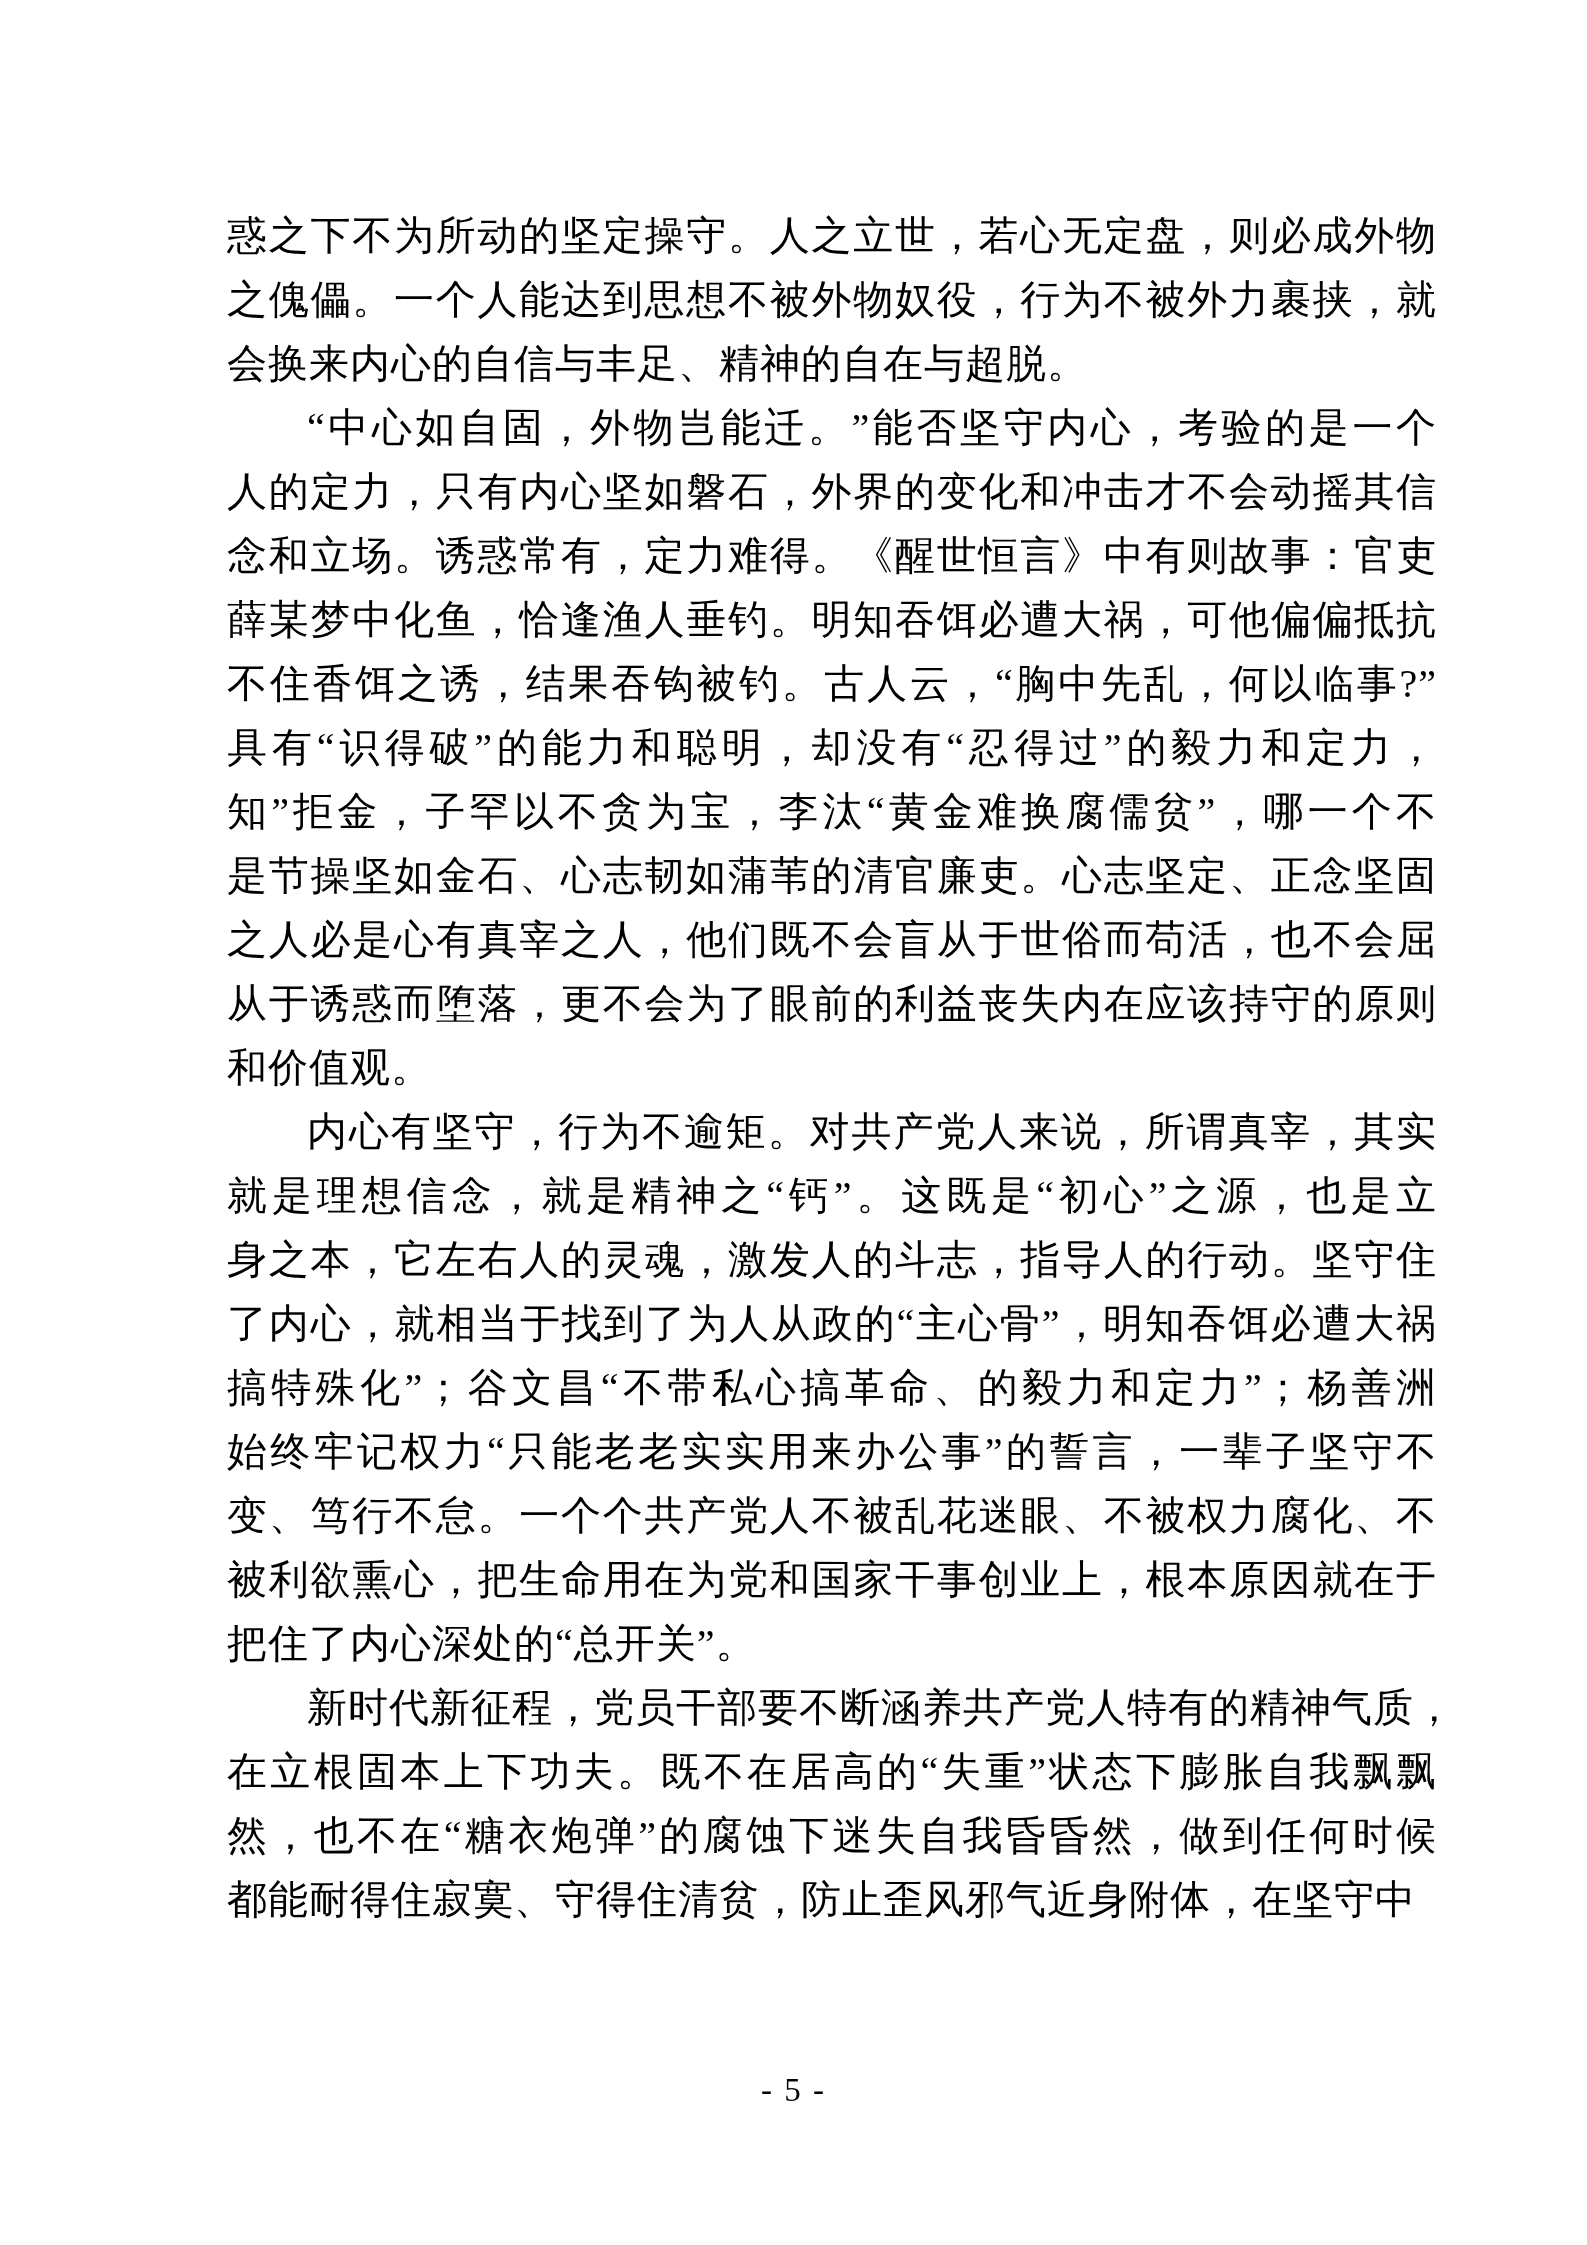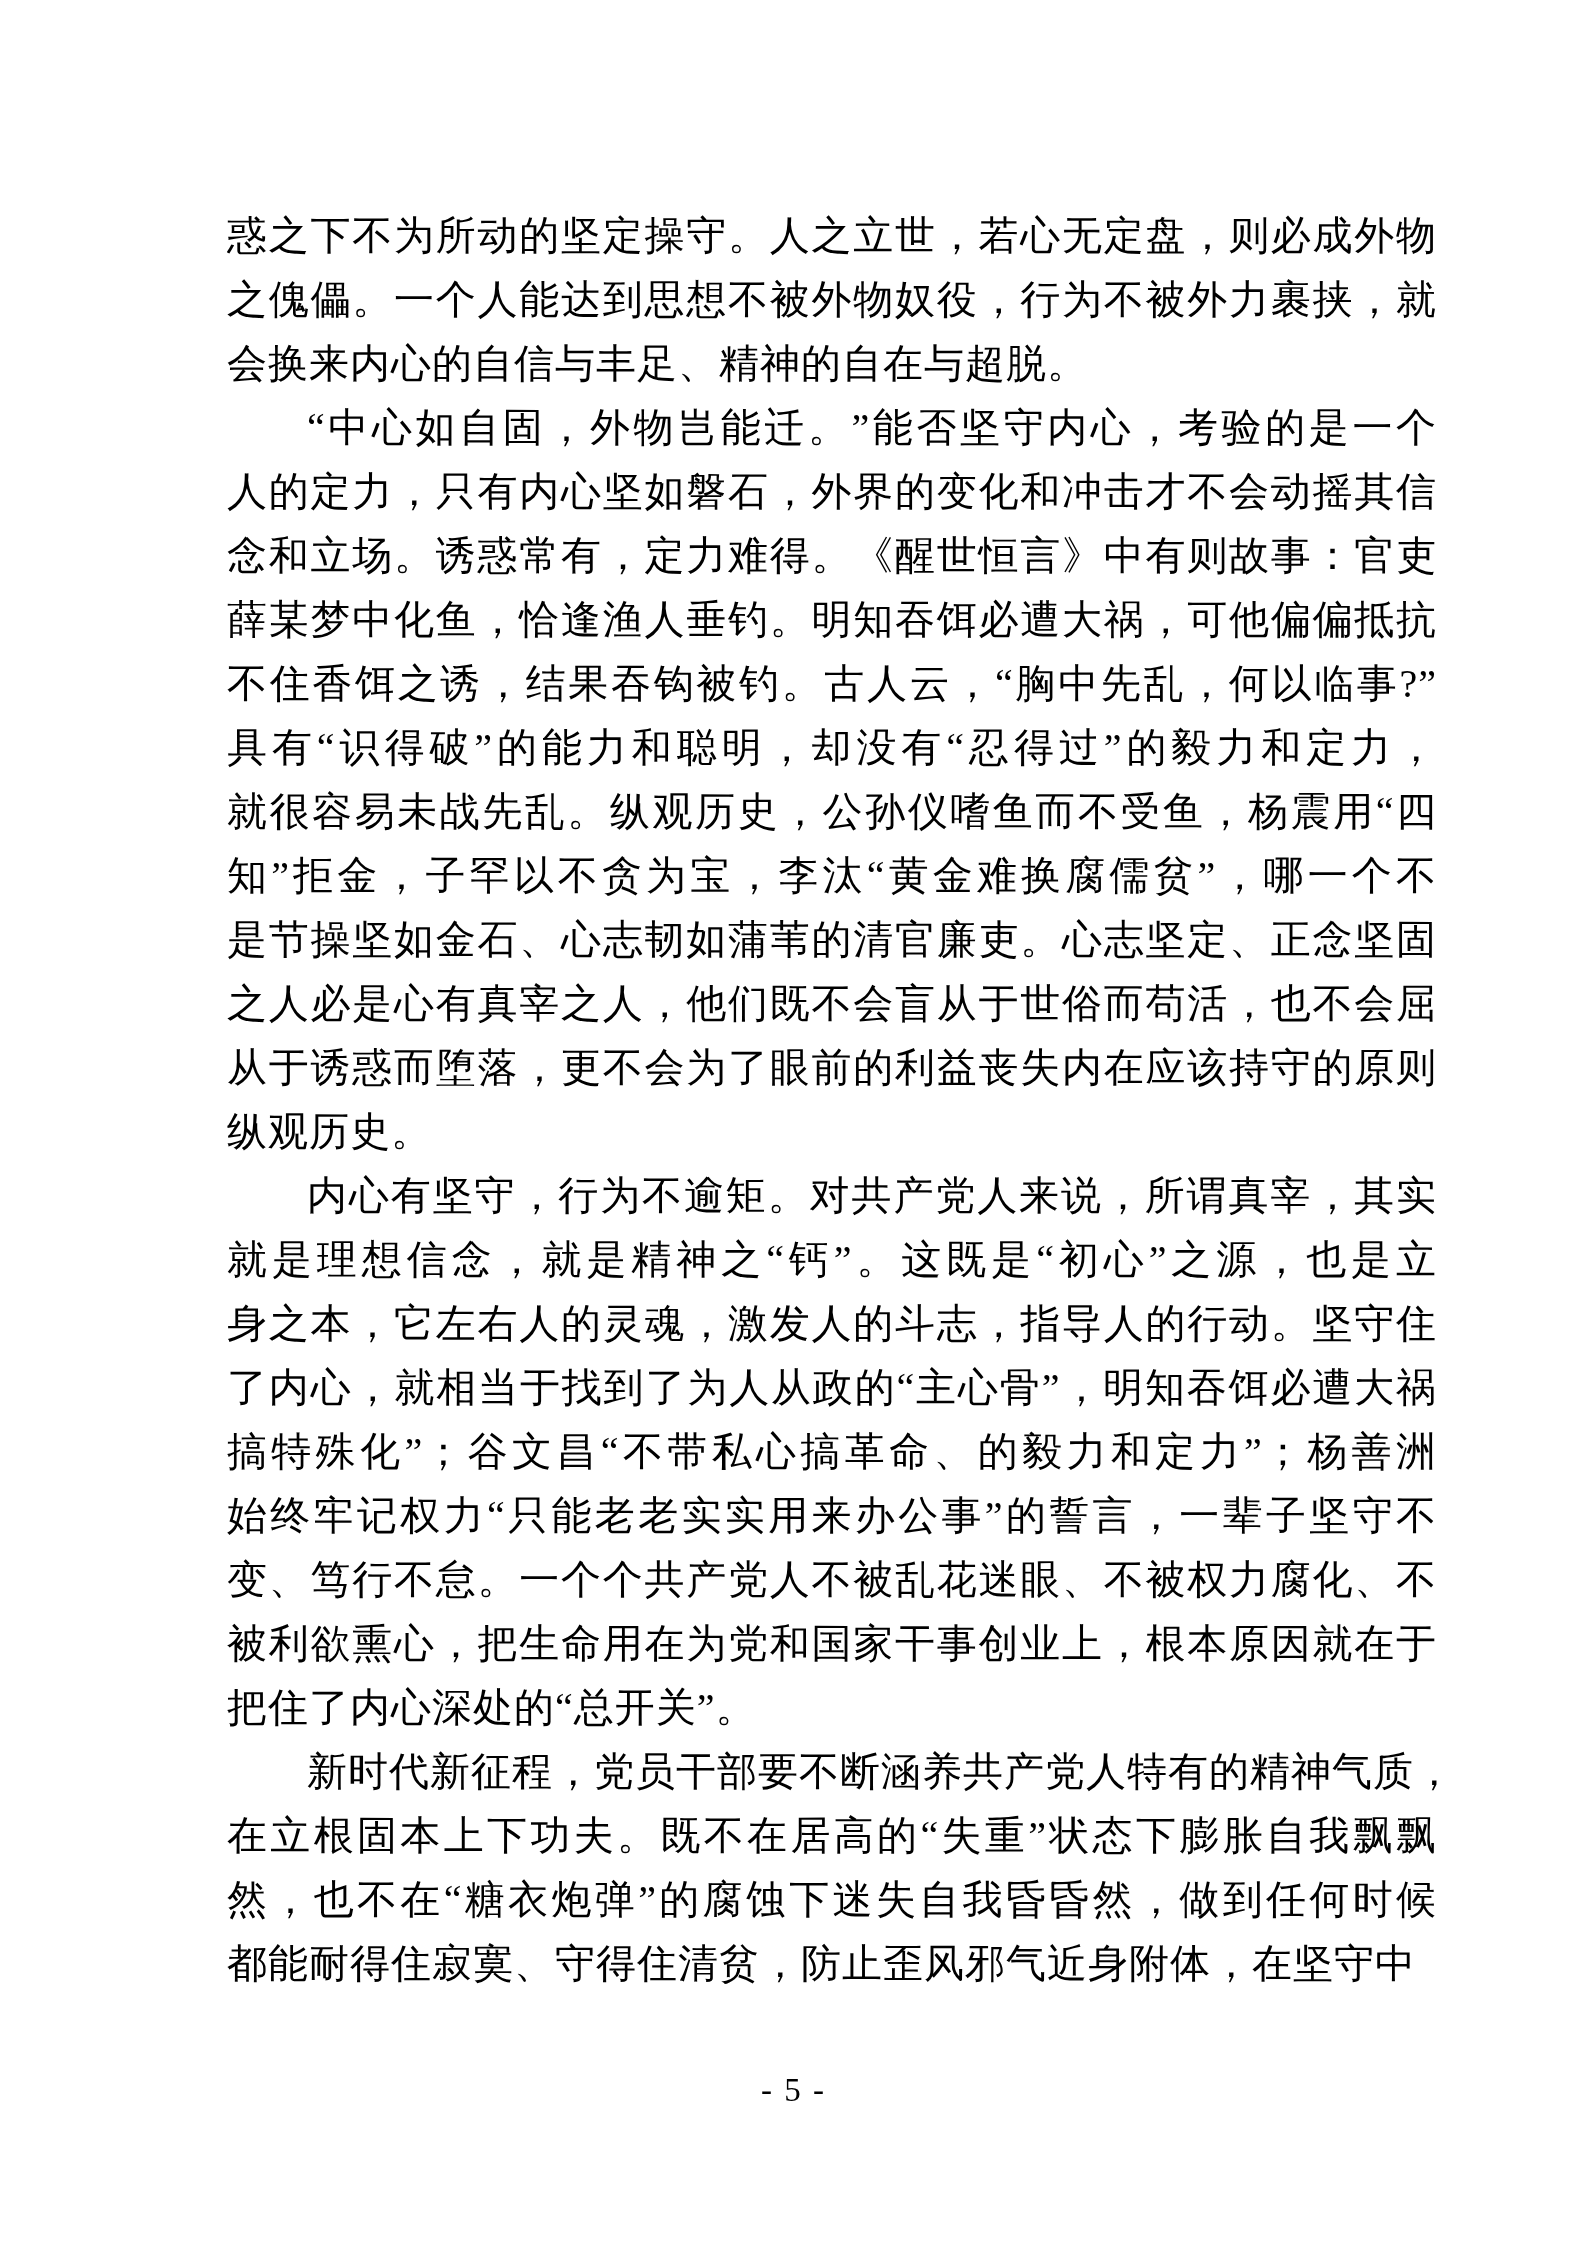--- a/index.html
+++ b/index.html
@@ -67,26 +67,25 @@
         <div class="line">之傀儡。一个人能达到思想不被外物奴役，行为不被外力裹挟，就</div>
         <div class="line last">会换来内心的自信与丰足、精神的自在与超脱。</div>
       </div>
       <div class="para">
         <div class="line indent">“中心如自固，外物岂能迁。”能否坚守内心，考验的是一个</div>
         <div class="line">人的定力，只有内心坚如磐石，外界的变化和冲击才不会动摇其信</div>
         <div class="line">念和立场。诱惑常有，定力难得。《醒世恒言》中有则故事：官吏</div>
         <div class="line">薛某梦中化鱼，恰逢渔人垂钓。明知吞饵必遭大祸，可他偏偏抵抗</div>
         <div class="line">不住香饵之诱，结果吞钩被钓。古人云，“胸中先乱，何以临事?”</div>
         <div class="line">具有“识得破”的能力和聪明，却没有“忍得过”的毅力和定力，</div>
-        <div class="line">就很容易未战先乱。纵观历史，公孙仪嗜鱼而不受鱼，杨震用“四</div>
         <div class="line">知”拒金，子罕以不贪为宝，李汰“黄金难换腐儒贫”，哪一个不</div>
         <div class="line">是节操坚如金石、心志韧如蒲苇的清官廉吏。心志坚定、正念坚固</div>
         <div class="line">之人必是心有真宰之人，他们既不会盲从于世俗而苟活，也不会屈</div>
         <div class="line">从于诱惑而堕落，更不会为了眼前的利益丧失内在应该持守的原则</div>
-        <div class="line last">纵观历史。</div>
+        <div class="line last">和价值观。</div>
       </div>
       <div class="para">
         <div class="line indent">内心有坚守，行为不逾矩。对共产党人来说，所谓真宰，其实</div>
         <div class="line">就是理想信念，就是精神之“钙”。这既是“初心”之源，也是立</div>
         <div class="line">身之本，它左右人的灵魂，激发人的斗志，指导人的行动。坚守住</div>
         <div class="line">了内心，就相当于找到了为人从政的“主心骨”，明知吞饵必遭大祸</div>
         <div class="line">搞特殊化”；谷文昌“不带私心搞革命、的毅力和定力”；杨善洲</div>
         <div class="line">始终牢记权力“只能老老实实用来办公事”的誓言，一辈子坚守不</div>
         <div class="line">变、笃行不怠。一个个共产党人不被乱花迷眼、不被权力腐化、不</div>
         <div class="line">被利欲熏心，把生命用在为党和国家干事创业上，根本原因就在于</div>

